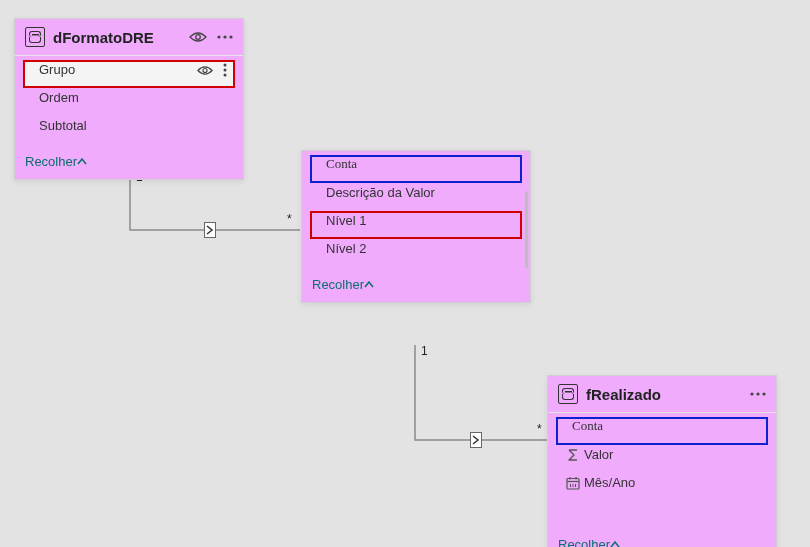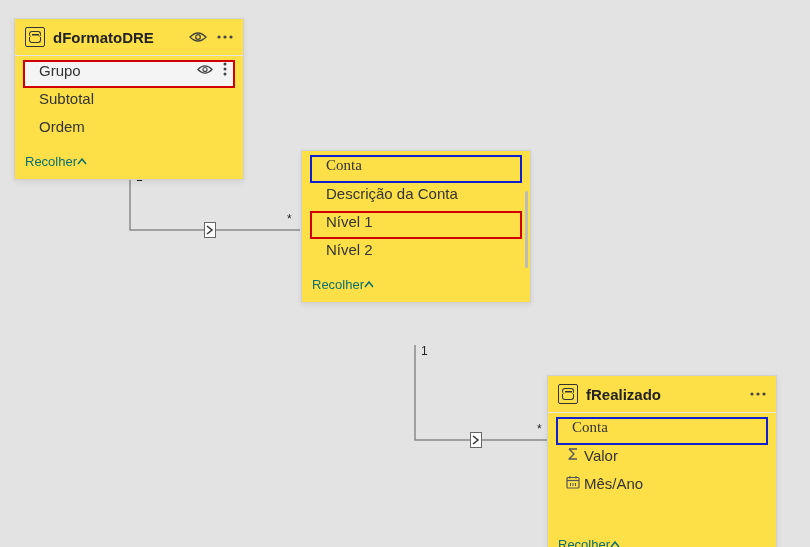--- a/index.html
+++ b/index.html
@@ -10,21 +10,21 @@
     font-family:"Segoe UI",Arial,sans-serif;
     font-size:13px; color:#222;
     position:relative; overflow:hidden;
   }
   .canvas { position:absolute; inset:0; }
   svg.connectors { position:absolute; inset:0; width:810px; height:547px; pointer-events:none; }
 
   .table-card {
     position:absolute;
     width:230px;
-    background:#fde047;
+    background:#f0abfc;
     border:1px solid #d0d0d0;
     box-shadow:0 2px 6px rgba(0,0,0,0.08);
   }
   .card-header {
     display:flex; align-items:center;
     padding:8px 10px 8px 10px;
     border-bottom:1px solid #e5e5e5;
   }
   .tbl-icon {
     width:20px; height:20px; flex:0 0 auto;
@@ -42,24 +42,24 @@
     content:""; position:absolute; left:3px; right:3px; bottom:3px; top:9px;
     border:1.5px solid #333; border-top:none; border-radius:0 0 3px 3px;
   }
   .card-title { font-weight:600; font-size:15px; flex:1 1 auto; }
   .hdr-actions { display:flex; align-items:center; gap:10px; }
   .eye-icon svg, .vdots-icon svg, .hdots-icon svg { display:block; }
   .eye-icon, .vdots-icon, .hdots-icon, .calendar-icon, .sigma-icon { color:#444; }
 
   .fields { padding:4px 8px 2px 8px; }
   .field-row {
-    display:flex; align-items:flex-start;
+    display:flex; align-items:flex-end;
     height:28px;
-    padding:0 4px 0 14px;
-    font-size:15px; color:#333;
+    padding:0 4px 9px 14px;
+    font-size:13px; color:#333;
     position:relative;
     border:2px solid transparent;
   }
   .field-row.has-lead { padding-left:4px; }
   .field-row .lead { width:22px; display:flex; justify-content:center; }
   .field-row .lbl { flex:1 1 auto; }
   .field-row .trail { display:flex; align-items:center; gap:10px; padding-right:2px;}
   .field-row.hover { background:#f4f4f4; }
   .field-row.box-red  { border-color:#d00000; }
   .field-row.box-blue { border-color:#1020d0;font-family:Liberation Serif, serif; }
@@ -153,43 +153,43 @@
           <span class="vdots-icon">
             <svg width="4" height="14" viewBox="0 0 4 14">
                 <circle cx="2" cy="2" r="1.5" fill="#444"></circle>
                 <circle cx="2" cy="7" r="1.5" fill="#444"></circle>
                 <circle cx="2" cy="12" r="1.5" fill="#444"></circle>
               </svg>
           </span>
         </span>
       </div>
       <div class="field-row">
+        <span class="lbl">Ordem</span>
+      </div>
+      <div class="field-row">
         <span class="lbl">Subtotal</span>
-      </div>
-      <div class="field-row">
-        <span class="lbl">Ordem</span>
       </div>
     </div>
     <div class="card-footer">
       <span>Recolher</span>
       <span class="chev">
         <svg width="10" height="7" viewBox="0 0 10 7">
             <path d="M1 6 L5 1 L9 6" fill="none" stroke="#0a6e6e" stroke-width="1.5"></path>
           </svg>
       </span>
     </div>
   </div>
 
   <div class="table-card" style="left:301px; top:150px;">
     <div class="fields">
       <div class="field-row box-blue">
         <span class="lbl">Conta</span>
       </div>
       <div class="field-row">
-        <span class="lbl">Descrição da Conta</span>
+        <span class="lbl">Descrição da Valor</span>
       </div>
       <div class="field-row box-red">
         <span class="lbl">Nível 1</span>
       </div>
       <div class="field-row">
         <span class="lbl">Nível 2</span>
       </div>
     </div>
     <div class="card-footer">
       <span>Recolher</span>

